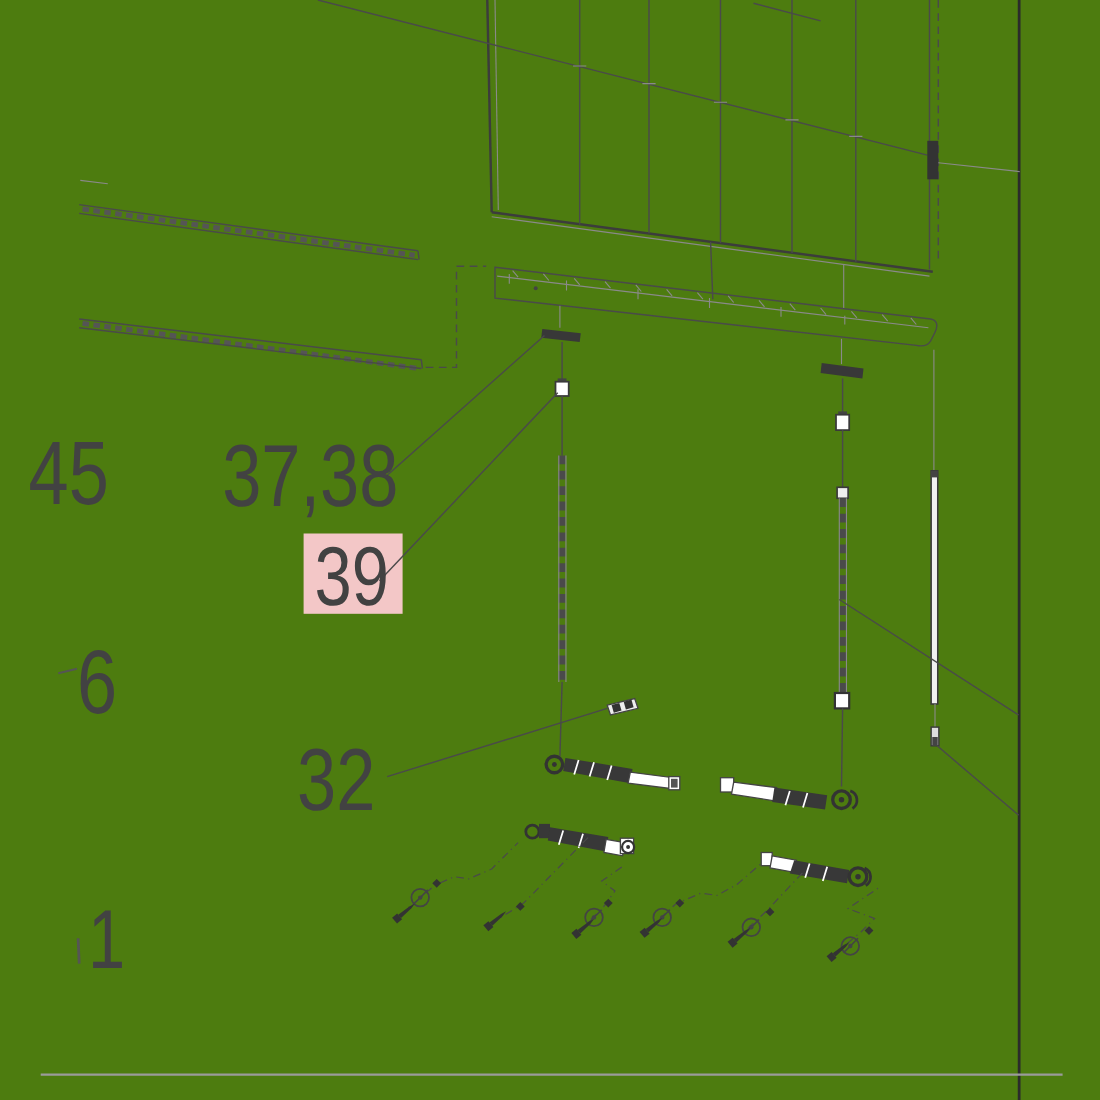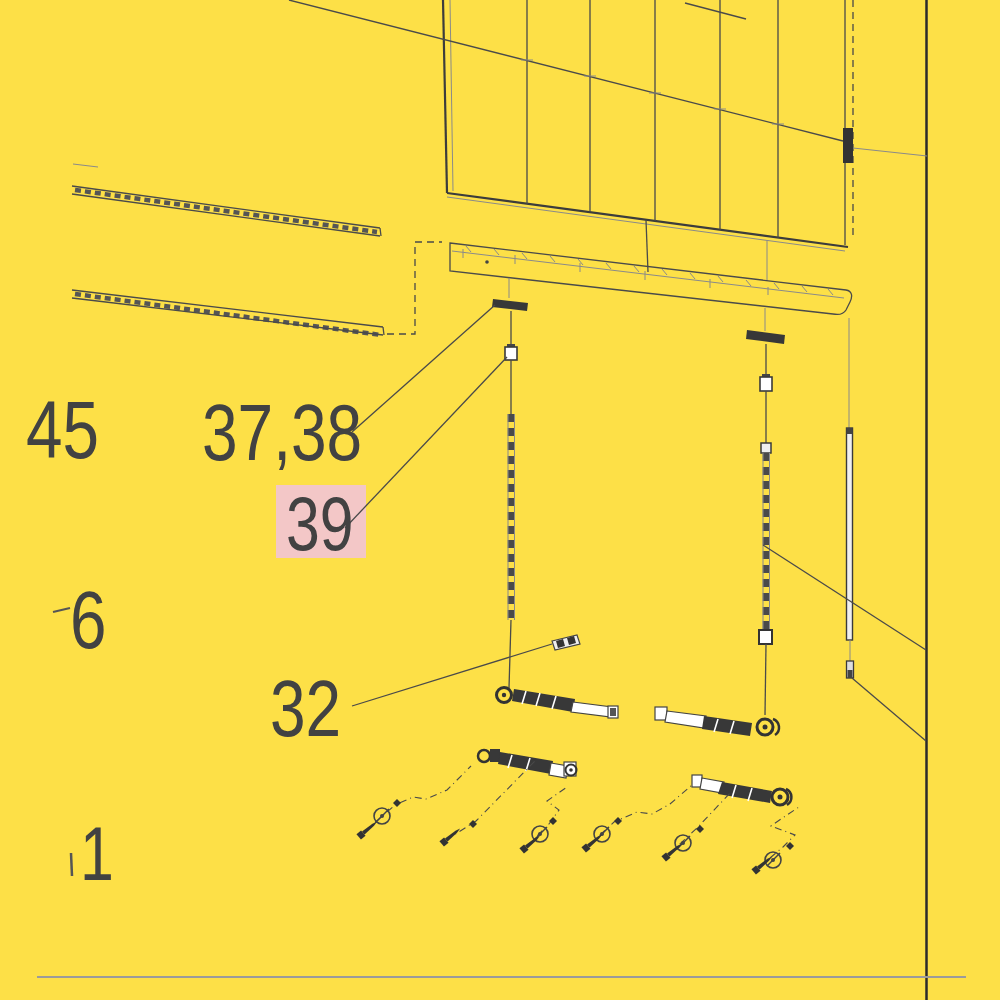--- a/index.html
+++ b/index.html
@@ -1,16 +1,16 @@
 <!DOCTYPE html>
 <html><head>
 <meta charset="utf-8">
 <style>
   html,body{margin:0;padding:0;background:#fff;}
-  .stage{position:relative;width:1000px;height:1000px;background:#fde047;overflow:hidden;
+  .stage{position:relative;width:1000px;height:1000px;background:#4d7c0f;overflow:hidden;
          font-family:"Liberation Sans", sans-serif;}
   svg{position:absolute;left:0;top:0;}
   .ln{stroke:#4a4a4a;fill:none;stroke-width:1.3;}
   .ln2{stroke:#3c3c3c;fill:none;stroke-width:2.2;}
   .thin{stroke:#8a8a8a;fill:none;stroke-width:1;}
   .dash{stroke:#4a4a4a;fill:none;stroke-width:1.3;stroke-dasharray:7 5;}
   .dashdot{stroke:#4a4a4a;fill:none;stroke-width:1.1;stroke-dasharray:7 4 1 4;}
   .dkfill{fill:#383838;stroke:none;}
   .outl{stroke:#444;fill:#ffffff;stroke-width:1.2;}
   .ring{stroke:#333;fill:none;stroke-width:3;}

